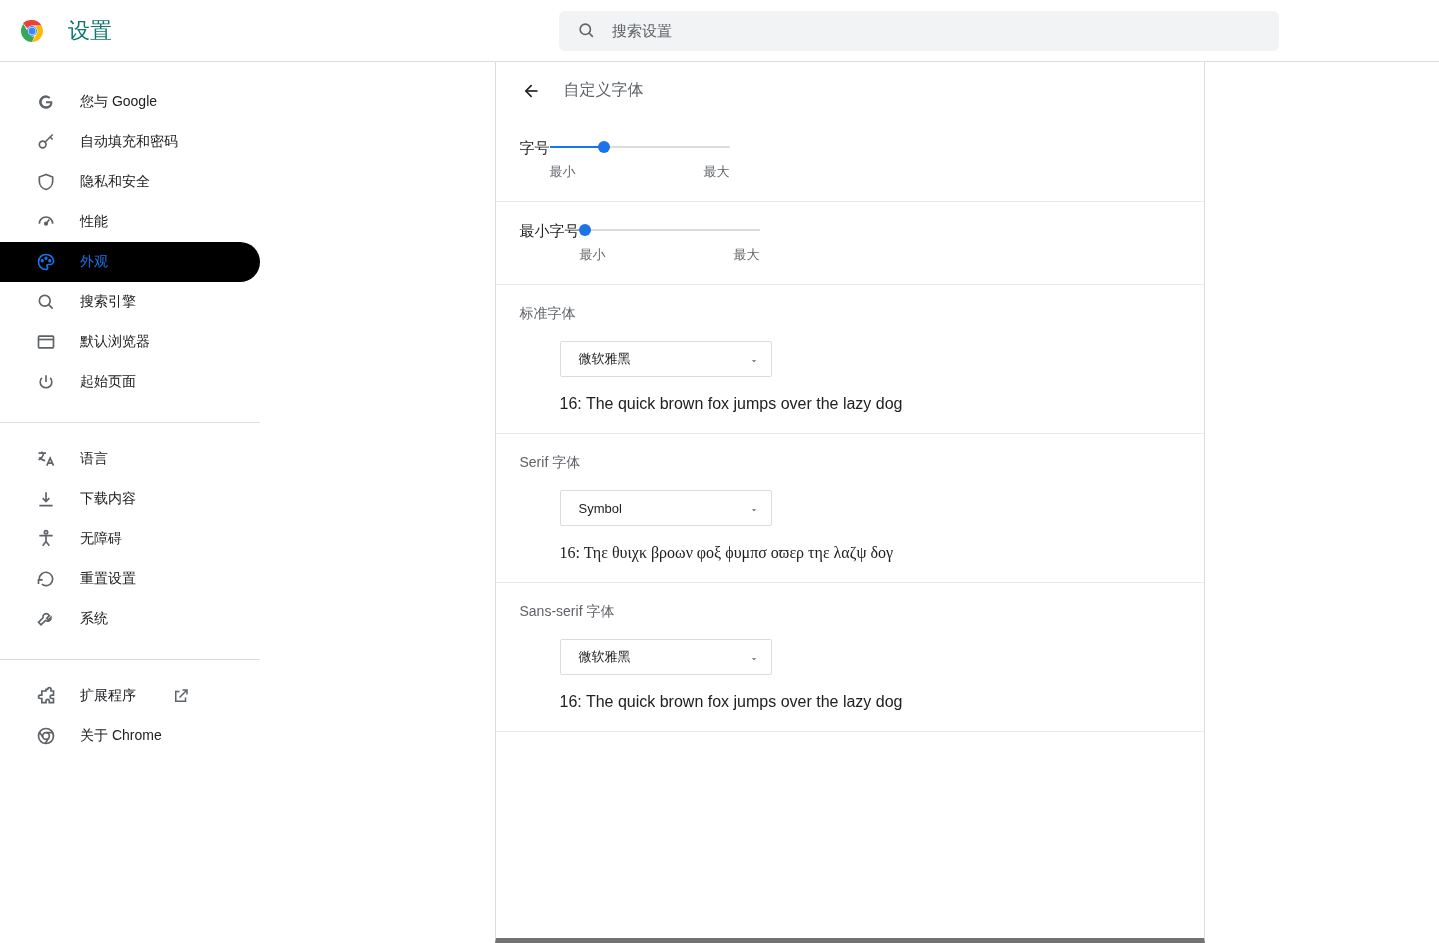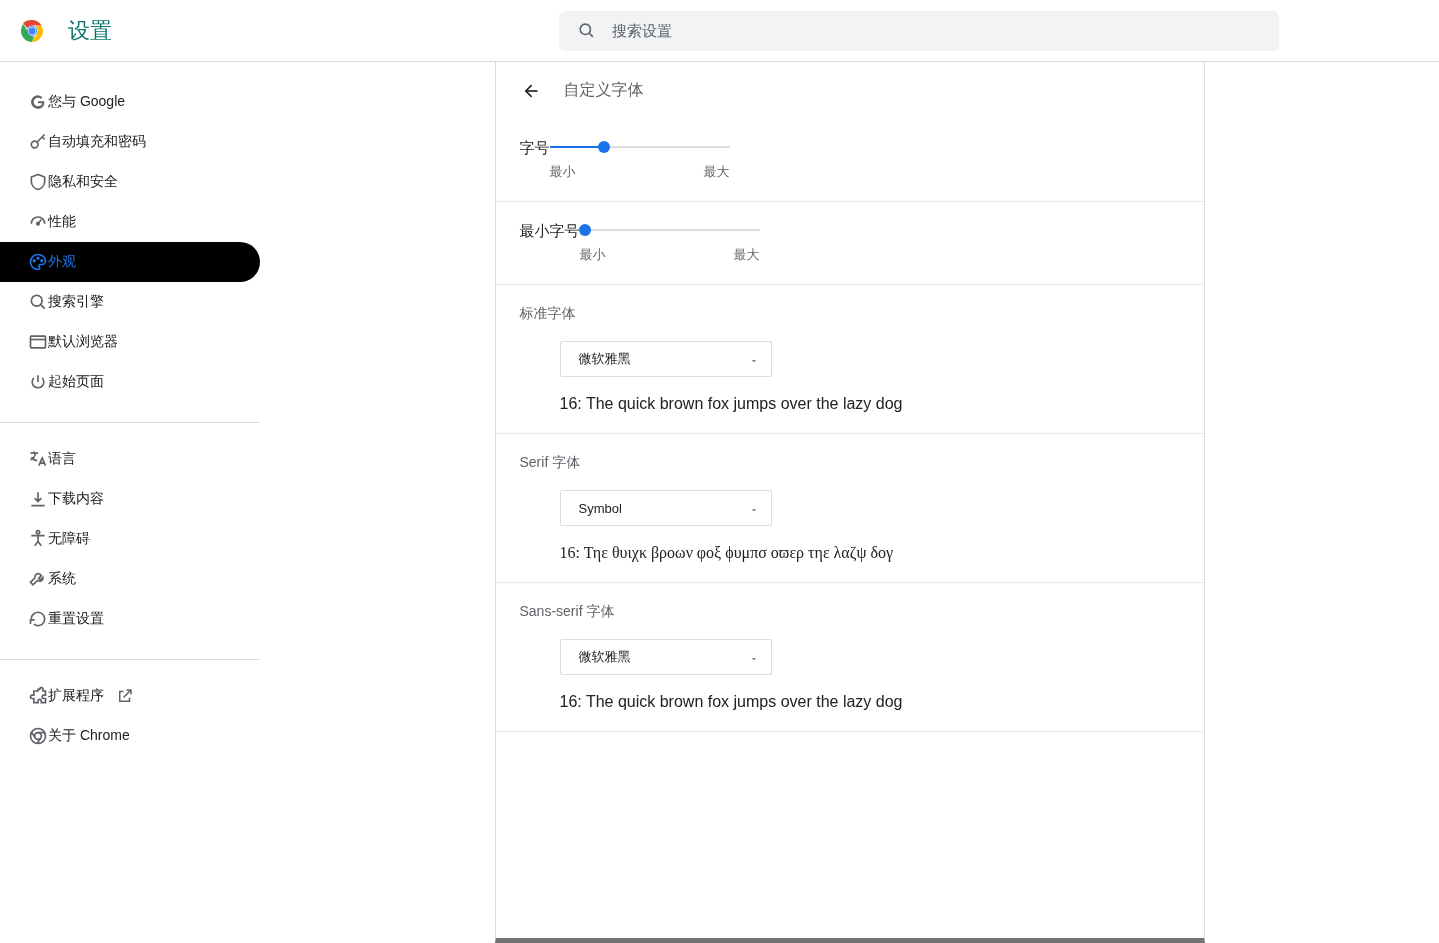--- a/index.html
+++ b/index.html
@@ -73,24 +73,25 @@
     }
     .nav-divider {
       height: 1px;
       background: #dadce0;
       margin: 8px 0 16px 0;
     }
     .nav-item {
       display: flex;
       align-items: center;
       height: 40px;
-      padding-left: 28px;
+      padding-left: 36px;
       border-radius: 0 20px 20px 0;
       cursor: pointer;
       color: #202124;
+      gap: 24px;
     }
     .nav-item.active {
       background: #000000;
       color: #1a73e8;
     }
     .nav-item.active .nav-icon { color: #1a73e8; }
     .nav-icon {
       width: 20px;
       height: 20px;
       color: #5f6368;
@@ -354,33 +355,33 @@
             <svg viewBox="0 0 24 24" fill="none" stroke="currentColor" stroke-width="2">
               <circle cx="12" cy="4" r="2"></circle>
               <path d="M4 8h16M12 8v7M12 15l-4 5M12 15l4 5"></path>
             </svg>
           </span>
           <span class="nav-label">无障碍</span>
         </div>
         <div class="nav-item">
           <span class="nav-icon">
             <svg viewBox="0 0 24 24" fill="none" stroke="currentColor" stroke-width="2">
-              <path d="M14 6a4 4 0 0 0-5.6 4.5L3 16l3 3 5.5-5.4A4 4 0 0 0 18 10l-3 3-2-2 3-3-2-2z"></path>
-            </svg>
-          </span>
-          <span class="nav-label">系统</span>
-        </div>
-        <div class="nav-item">
-          <span class="nav-icon">
-            <svg viewBox="0 0 24 24" fill="none" stroke="currentColor" stroke-width="2">
               <path d="M4 12a8 8 0 1 1 3 6.2"></path>
               <polyline points="3 18 3 13 8 13"></polyline>
             </svg>
           </span>
           <span class="nav-label">重置设置</span>
+        </div>
+        <div class="nav-item">
+          <span class="nav-icon">
+            <svg viewBox="0 0 24 24" fill="none" stroke="currentColor" stroke-width="2">
+              <path d="M14 6a4 4 0 0 0-5.6 4.5L3 16l3 3 5.5-5.4A4 4 0 0 0 18 10l-3 3-2-2 3-3-2-2z"></path>
+            </svg>
+          </span>
+          <span class="nav-label">系统</span>
         </div>
       </div>
       <div class="nav-divider"></div>
       <div class="nav-group">
         <div class="nav-item">
           <span class="nav-icon">
             <svg viewBox="0 0 24 24" fill="none" stroke="currentColor" stroke-width="2">
               <path d="M14 4a2 2 0 1 1 4 0v2h3v5h-2a2 2 0 1 0 0 4h2v5h-5v-2a2 2 0 1 0-4 0v2H7v-5H5a2 2 0 1 1 0-4h2V6h5V4z"></path>
             </svg>
           </span>

